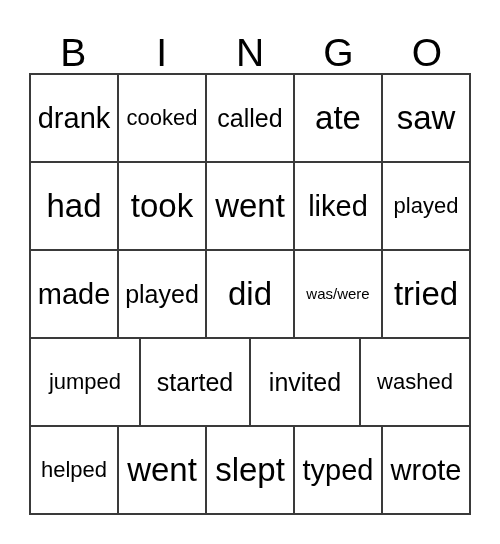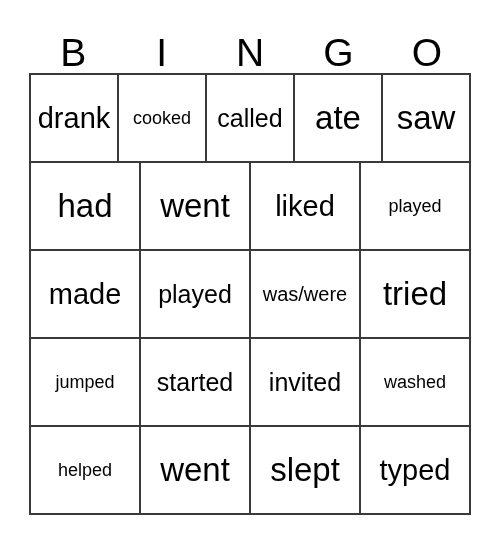--- a/index.html
+++ b/index.html
@@ -68,22 +68,22 @@
     display: block;
     text-align: center;
     line-height: 1.05;
     white-space: nowrap;
     color: #000000;
   }
   
   .cell.size-xl  .cell-text { font-size: 33px; }
   .cell.size-lg  .cell-text { font-size: 29px; }
   .cell.size-md  .cell-text { font-size: 25px; text-align: right; }
-  .cell.size-sm  .cell-text { font-size: 18px; }
-  .cell.size-xs  .cell-text { font-size: 20px; }
+  .cell.size-sm  .cell-text { font-size: 22px; }
+  .cell.size-xs  .cell-text { font-size: 15px; }
 </style>
 </head>
 <body>
 
 <div id="bingo-card">
 
   <div class="header-row">
     <div class="header-cell">B</div>
     <div class="header-cell">I</div>
     <div class="header-cell">N</div>
@@ -109,36 +109,42 @@
       <div class="cell size-xl">
           <span class="cell-text">saw</span>
         </div>
     </div>
 
     <div class="grid-row">
       <div class="cell size-xl">
           <span class="cell-text">had</span>
         </div>
       <div class="cell size-xl">
+          <span class="cell-text">took</span>
+        </div>
+      <div class="cell size-xl">
           <span class="cell-text">went</span>
         </div>
       <div class="cell size-lg">
           <span class="cell-text">liked</span>
         </div>
       <div class="cell size-sm">
           <span class="cell-text">played</span>
         </div>
     </div>
 
     <div class="grid-row">
       <div class="cell size-lg">
           <span class="cell-text">made</span>
         </div>
       <div class="cell size-md">
           <span class="cell-text">played</span>
+        </div>
+      <div class="cell size-xl">
+          <span class="cell-text">did</span>
         </div>
       <div class="cell size-xs">
           <span class="cell-text">was/were</span>
         </div>
       <div class="cell size-xl">
           <span class="cell-text">tried</span>
         </div>
     </div>
 
     <div class="grid-row">
@@ -162,16 +168,19 @@
         </div>
       <div class="cell size-xl">
           <span class="cell-text">went</span>
         </div>
       <div class="cell size-xl">
           <span class="cell-text">slept</span>
         </div>
       <div class="cell size-lg">
           <span class="cell-text">typed</span>
         </div>
+      <div class="cell size-lg">
+          <span class="cell-text">wrote</span>
+        </div>
     </div>
 
   </div>
 </div>
 
 </body></html>

